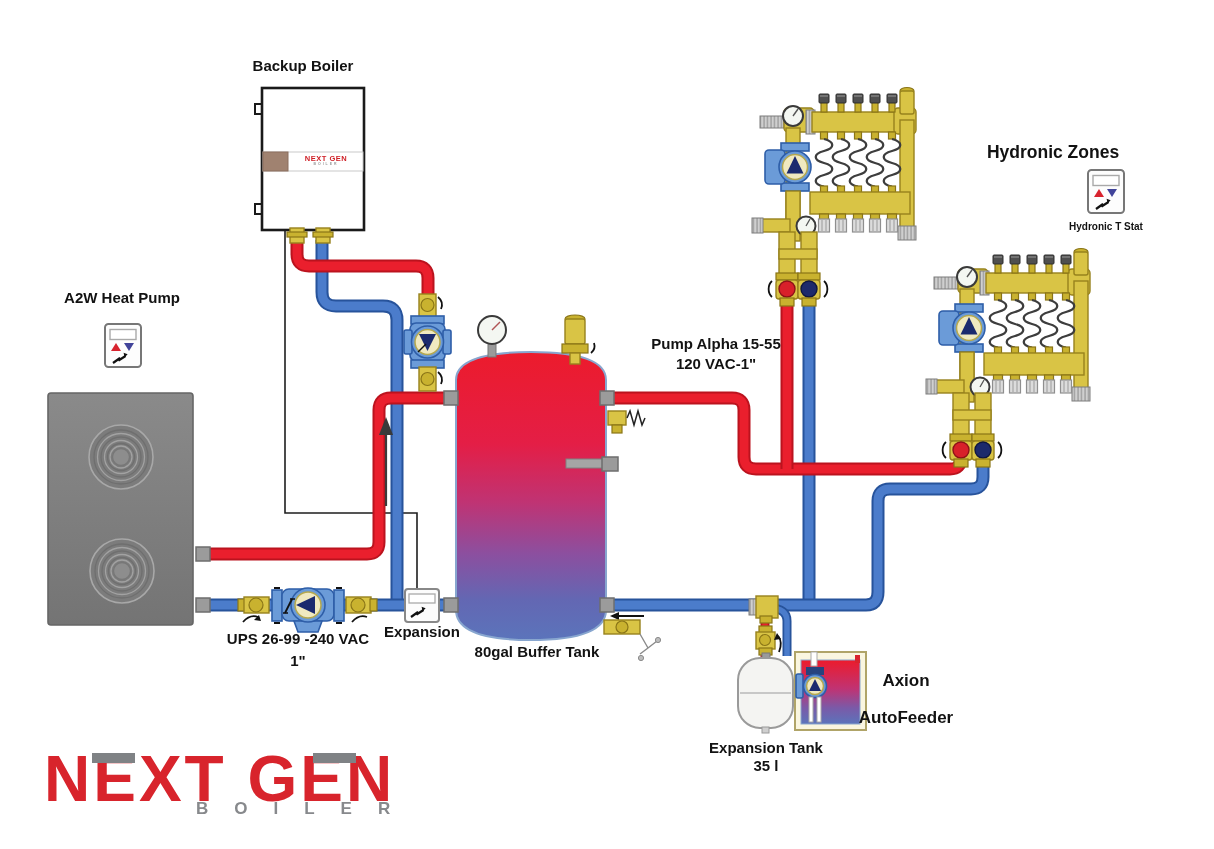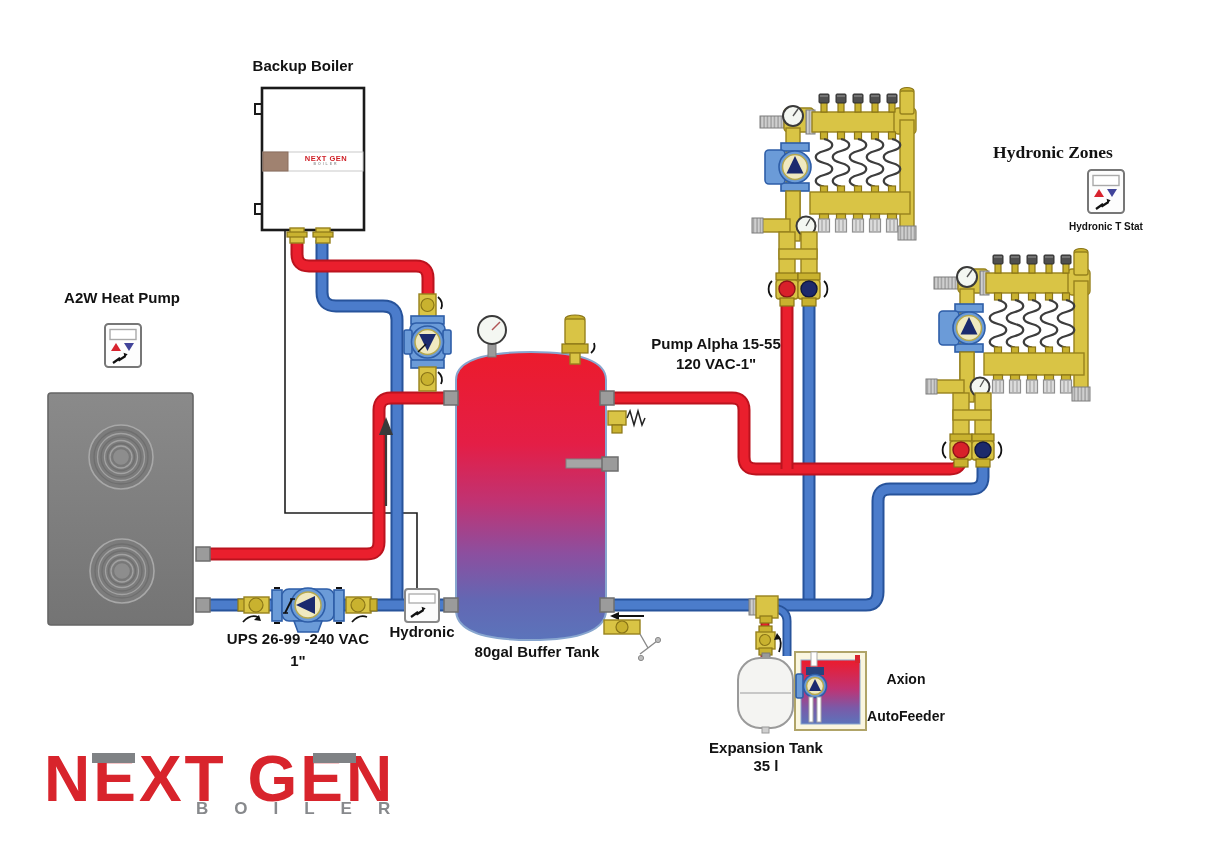--- a/index.html
+++ b/index.html
@@ -1,23 +1,23 @@
 <!DOCTYPE html>
 <html><head>
 <meta charset="utf-8">
 <style>
   html,body{margin:0;padding:0;background:#fff;}
   #stage{position:relative;width:1214px;height:836px;background:#ffffff;overflow:hidden;
          font-family:"Liberation Sans",sans-serif;}
   svg{position:absolute;left:0;top:0;}
   .lbl{position:absolute;transform:translateX(-50%);font-weight:700;font-size:15px;
        color:#121212;white-space:nowrap;line-height:1.1;}
-  .lbl.big{font-size:17.5px;font-family:Liberation Serif, serif;}
+  .lbl.big{font-size:17.5px;}
   .lbl.small{font-size:10px;}
-  .lbl.med{font-size:14px;}
+  .lbl.med{font-size:17px;}
   
   .po-b{fill:none;stroke:#27539b;stroke-width:13;}
   .pi-b{fill:none;stroke:#4b7ccb;stroke-width:9;}
   .po-r{fill:none;stroke:#bb131e;stroke-width:13;}
   .pi-r{fill:none;stroke:#ea1f2d;stroke-width:9;}
   .po-bs{fill:none;stroke:#27539b;stroke-width:9;}
   .pi-bs{fill:none;stroke:#4b7ccb;stroke-width:5.5;}
   .po-rs{fill:none;stroke:#bb131e;stroke-width:9;}
   .pi-rs{fill:none;stroke:#ea1f2d;stroke-width:5.5;}
   .brass{fill:#d9c445;stroke:#97821d;stroke-width:1.4;}
@@ -355,21 +355,21 @@
 </svg>
 
   <div class="lbl" style="left:303px;top:58px;">Backup Boiler</div>
   <div class="lbl" style="left:122px;top:290px;">A2W Heat Pump</div>
   <div class="lbl big" style="left:1053px;top:143px;">Hydronic Zones</div>
   <div class="lbl small" style="left:1106px;top:221px;">Hydronic T Stat</div>
   <div class="lbl" style="left:716px;top:336px;">Pump Alpha 15-55</div>
   <div class="lbl" style="left:716px;top:356px;">120 VAC-1"</div>
   <div class="lbl" style="left:298px;top:631px;">UPS 26-99 -240 VAC</div>
   <div class="lbl" style="left:298px;top:653px;">1"</div>
-  <div class="lbl" style="left:422px;top:624px;">Hydronic</div>
+  <div class="lbl" style="left:422px;top:624px;">Expansion</div>
   <div class="lbl" style="left:537px;top:644px;">80gal Buffer Tank</div>
   <div class="lbl med" style="left:906px;top:672px;">Axion</div>
   <div class="lbl med" style="left:906px;top:709px;">AutoFeeder</div>
   <div class="lbl" style="left:766px;top:740px;text-align:right;">Expansion Tank</div>
   <div class="lbl" style="left:766px;top:758px;">35 l</div>
 
   <div id="mini-logo">
     <div>NEXT GEN</div>
     <div class="sub">BOILER</div>
   </div>

